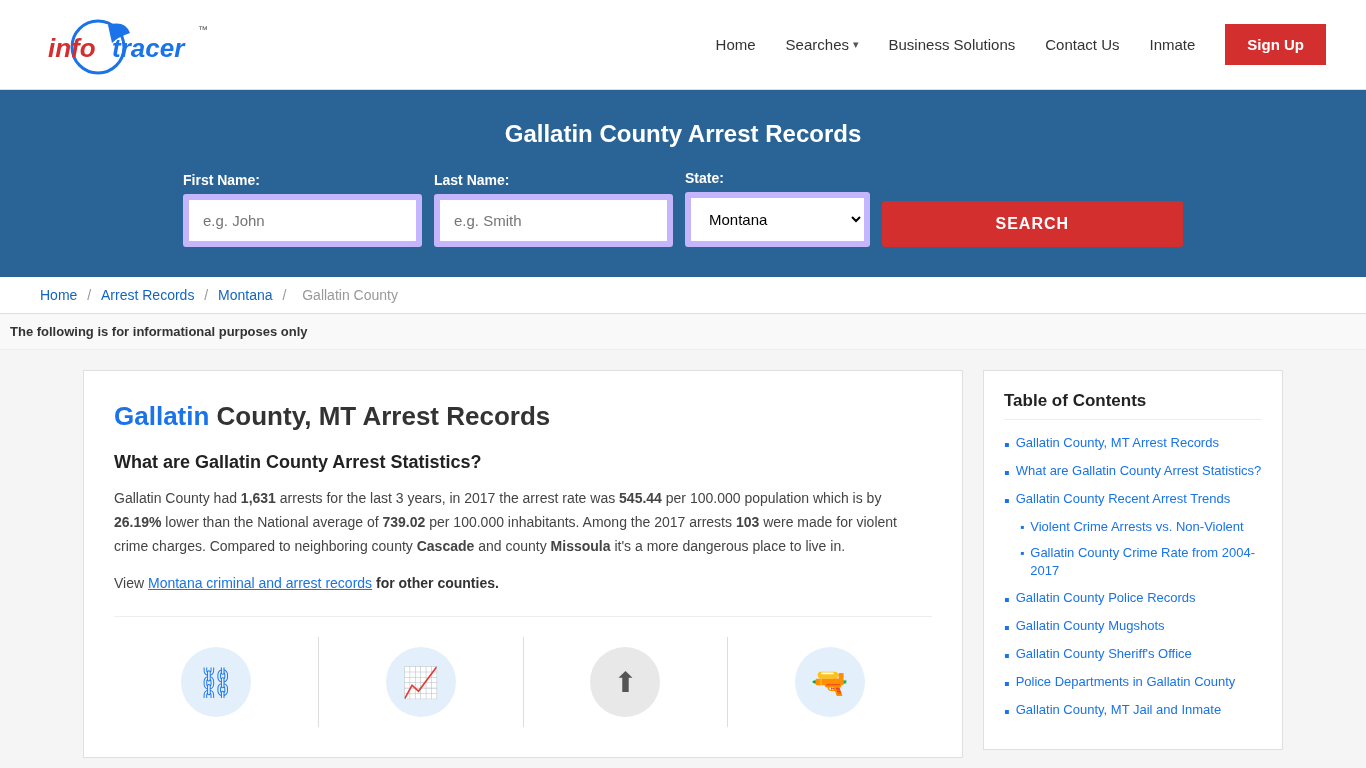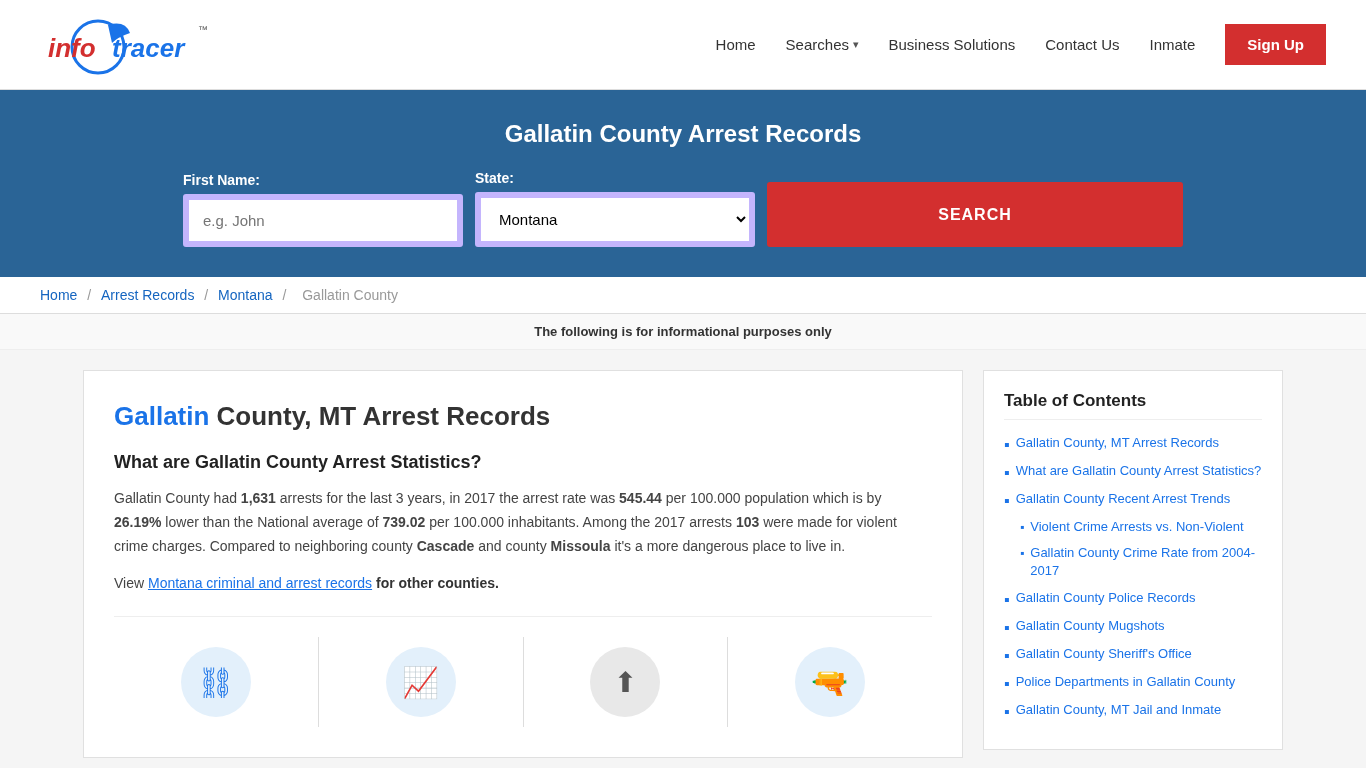--- a/index.html
+++ b/index.html
@@ -66,39 +66,38 @@
     .btn-search {
       background: #d32f2f;
       color: #fff;
       border: none;
       padding: 12px 40px;
       font-size: 16px;
       font-weight: bold;
       cursor: pointer;
       letter-spacing: 1px;
       border-radius: 3px;
-      height: 65px;
+      height: 46px;
       align-self: flex-end;
       flex: 1.2;
     }
 
     
     .breadcrumb {
       background: #fff;
       border-bottom: 1px solid #ddd;
       padding: 10px 40px;
       font-size: 14px;
       color: #555;
     }
     .breadcrumb a { color: #1565c0; text-decoration: none; }
     .breadcrumb span { margin: 0 6px; color: #999; }
 
     
     .info-notice {
-      text-align: center;
       padding: 10px;
       font-size: 13px;
       color: #333;
       background: #f9f9f9;
       border-bottom: 1px solid #eee;
     }
 
     
     .main-content {
       display: flex;
@@ -238,20 +237,24 @@
     <button class="btn-signup">Sign Up</button>
   </nav>
 </header>
 
 <section class="hero">
   <h1>Gallatin County Arrest Records</h1>
   <div class="search-form">
     <div class="form-group">
       <label>First Name:</label>
       <input type="text" placeholder="e.g. John" style="">
+    </div>
+    <div class="form-group">
+      <label>Last Name:</label>
+      <input type="text" placeholder="e.g. Smith" style="">
     </div>
     <div class="form-group">
       <label>State:</label>
       <select id="state-select"><option value="Alabama">Alabama</option><option value="Alaska">Alaska</option><option value="Arizona">Arizona</option><option value="Arkansas">Arkansas</option><option value="California">California</option><option value="Colorado">Colorado</option><option value="Connecticut">Connecticut</option><option value="Delaware">Delaware</option><option value="Florida">Florida</option><option value="Georgia">Georgia</option><option value="Hawaii">Hawaii</option><option value="Idaho">Idaho</option><option value="Illinois">Illinois</option><option value="Indiana">Indiana</option><option value="Iowa">Iowa</option><option value="Kansas">Kansas</option><option value="Kentucky">Kentucky</option><option value="Louisiana">Louisiana</option><option value="Maine">Maine</option><option value="Maryland">Maryland</option><option value="Massachusetts">Massachusetts</option><option value="Michigan">Michigan</option><option value="Minnesota">Minnesota</option><option value="Mississippi">Mississippi</option><option value="Missouri">Missouri</option><option value="Montana" selected="">Montana</option><option value="Nebraska">Nebraska</option><option value="Nevada">Nevada</option><option value="New Hampshire">New Hampshire</option><option value="New Jersey">New Jersey</option><option value="New Mexico">New Mexico</option><option value="New York">New York</option><option value="North Carolina">North Carolina</option><option value="North Dakota">North Dakota</option><option value="Ohio">Ohio</option><option value="Oklahoma">Oklahoma</option><option value="Oregon">Oregon</option><option value="Pennsylvania">Pennsylvania</option><option value="Rhode Island">Rhode Island</option><option value="South Carolina">South Carolina</option><option value="South Dakota">South Dakota</option><option value="Tennessee">Tennessee</option><option value="Texas">Texas</option><option value="Utah">Utah</option><option value="Vermont">Vermont</option><option value="Virginia">Virginia</option><option value="Washington">Washington</option><option value="West Virginia">West Virginia</option><option value="Wisconsin">Wisconsin</option><option value="Wyoming">Wyoming</option></select>
     </div>
     <button class="btn-search">SEARCH</button>
   </div>
 </section>
 
 <div class="breadcrumb">

